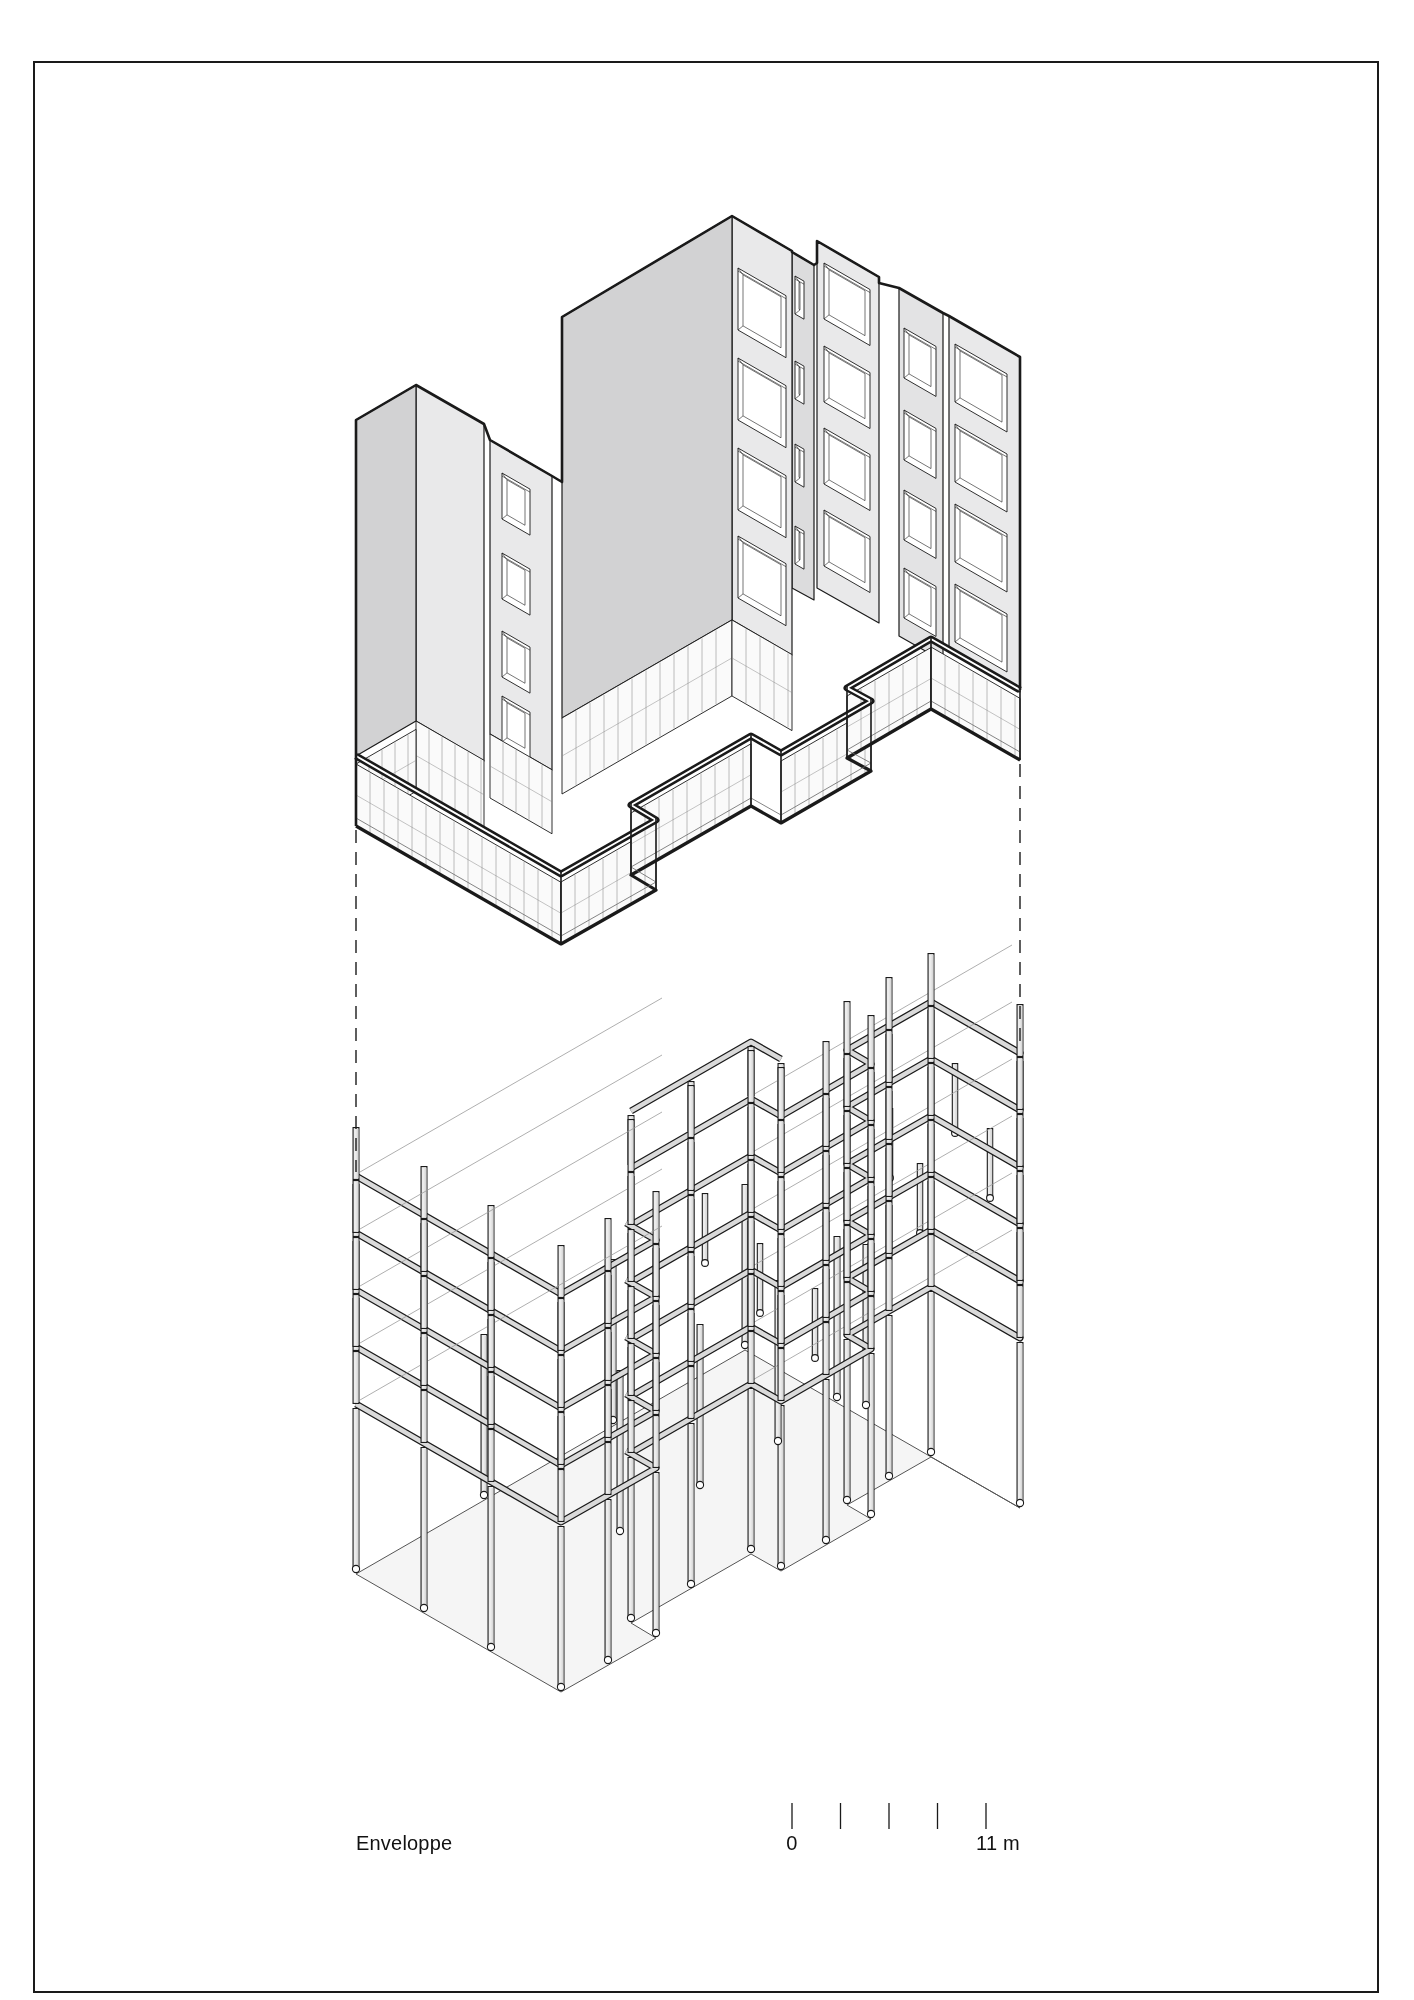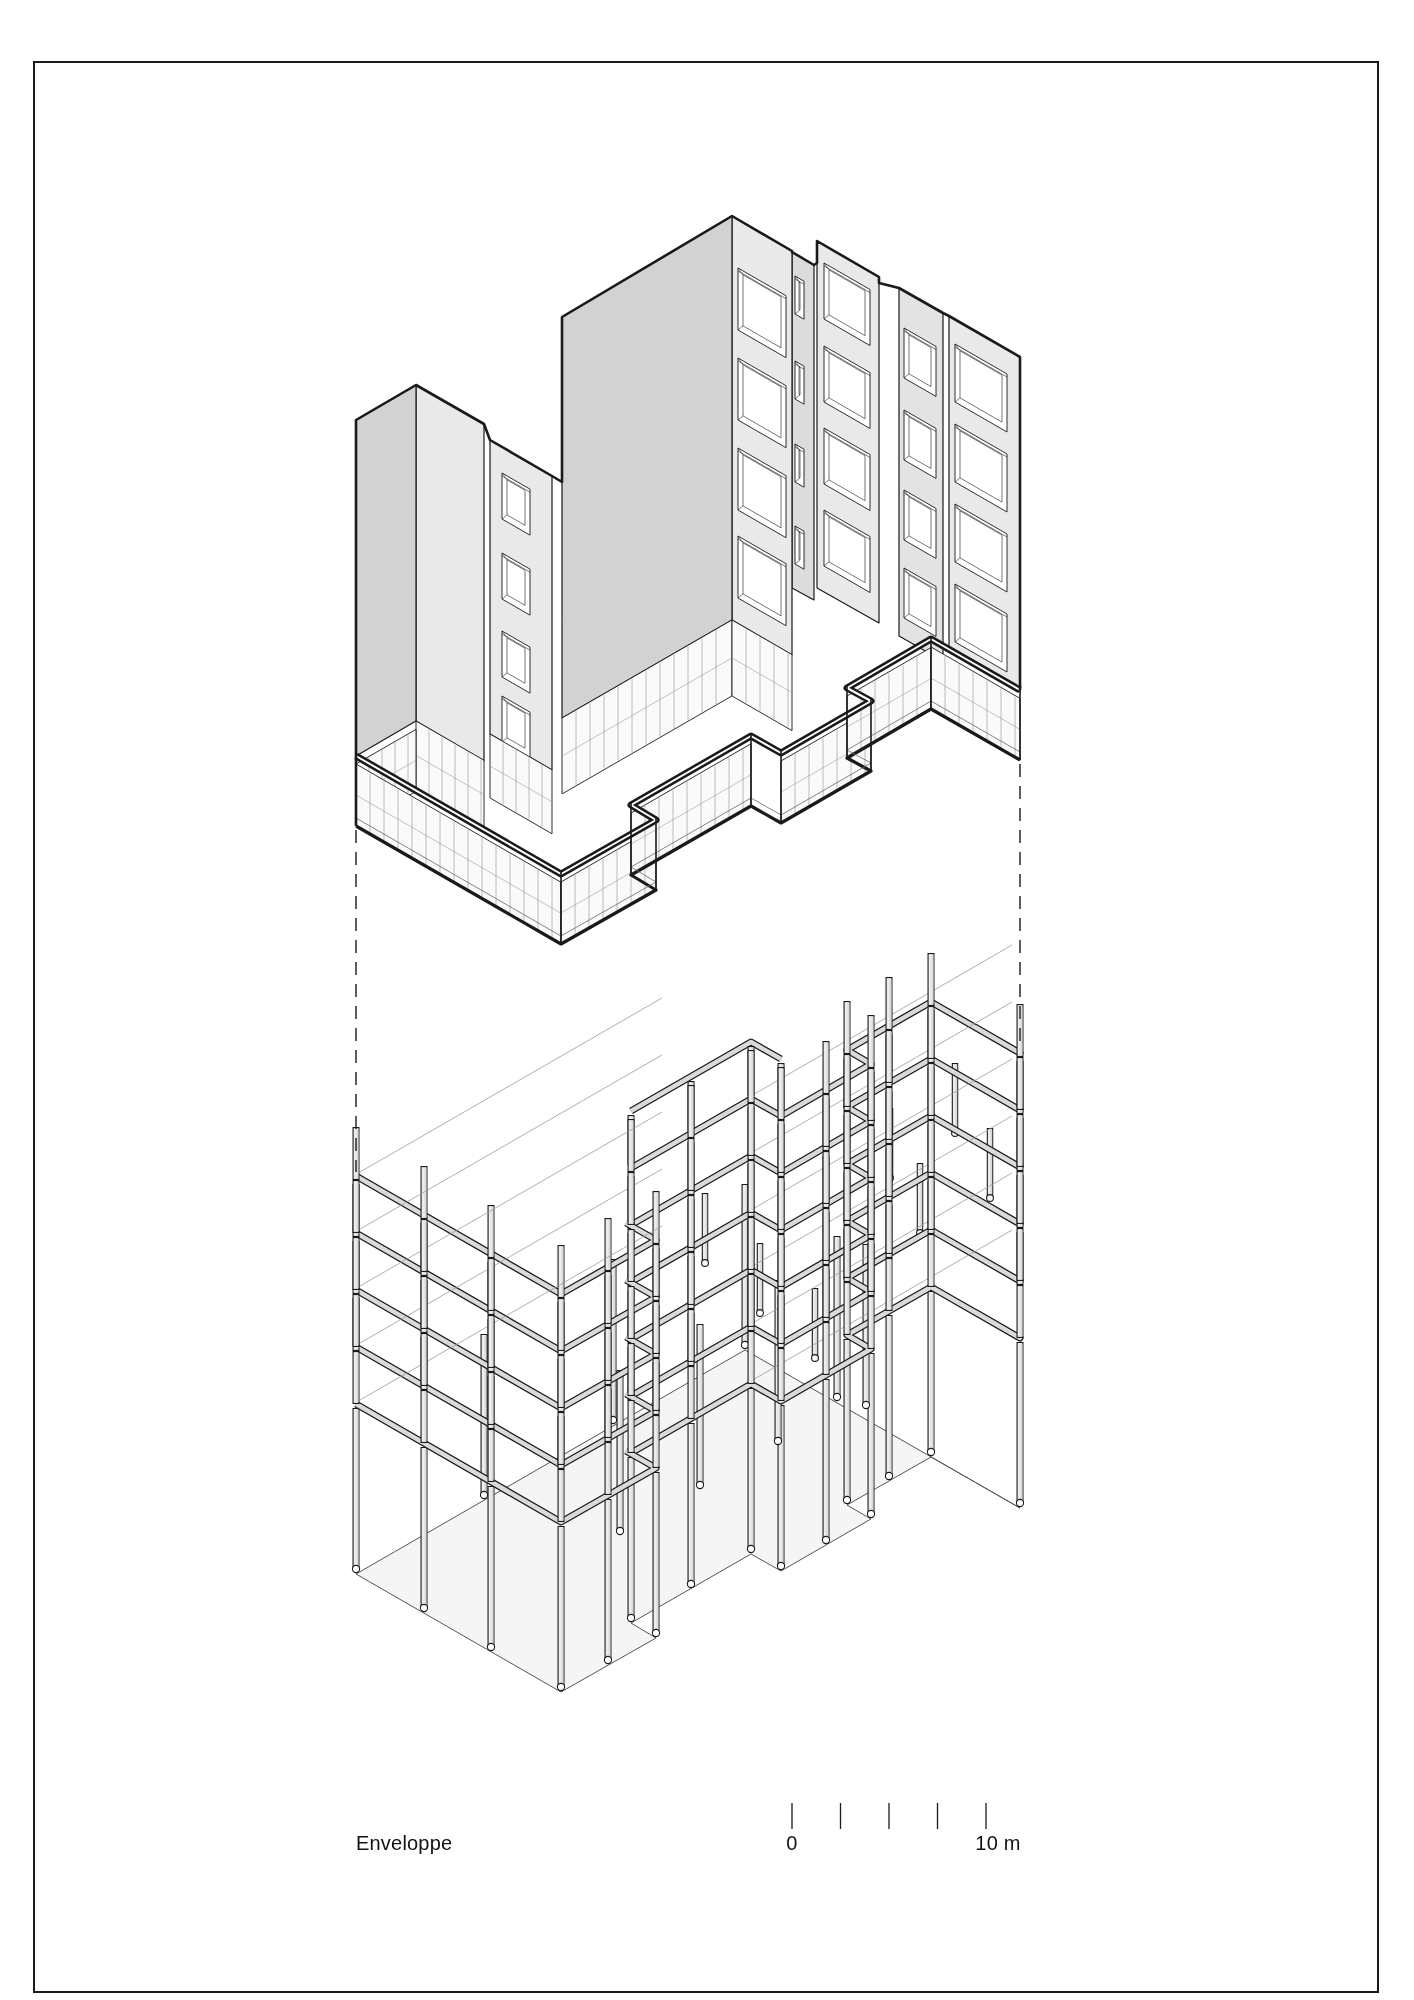--- a/index.html
+++ b/index.html
@@ -883,14 +883,14 @@
       <g>
         <path d="M792,1775 L792,1801" fill="none" stroke="#1a1a1a" stroke-width="1.3" stroke-linejoin="round" stroke-linecap="butt"></path>
         <path d="M840.5,1775 L840.5,1801" fill="none" stroke="#1a1a1a" stroke-width="1.3" stroke-linejoin="round" stroke-linecap="butt"></path>
         <path d="M889,1775 L889,1801" fill="none" stroke="#1a1a1a" stroke-width="1.3" stroke-linejoin="round" stroke-linecap="butt"></path>
         <path d="M937.5,1775 L937.5,1801" fill="none" stroke="#1a1a1a" stroke-width="1.3" stroke-linejoin="round" stroke-linecap="butt"></path>
         <path d="M986,1775 L986,1801" fill="none" stroke="#1a1a1a" stroke-width="1.3" stroke-linejoin="round" stroke-linecap="butt"></path>
       </g>
     </svg>
   <div class="lbl" id="lbl-envelope">Enveloppe</div>
   <div class="lbl" id="lbl-zero">0</div>
-  <div class="lbl" id="lbl-ten">10 m</div>
+  <div class="lbl" id="lbl-ten">11 m</div>
 </div>
 
 </body></html>

